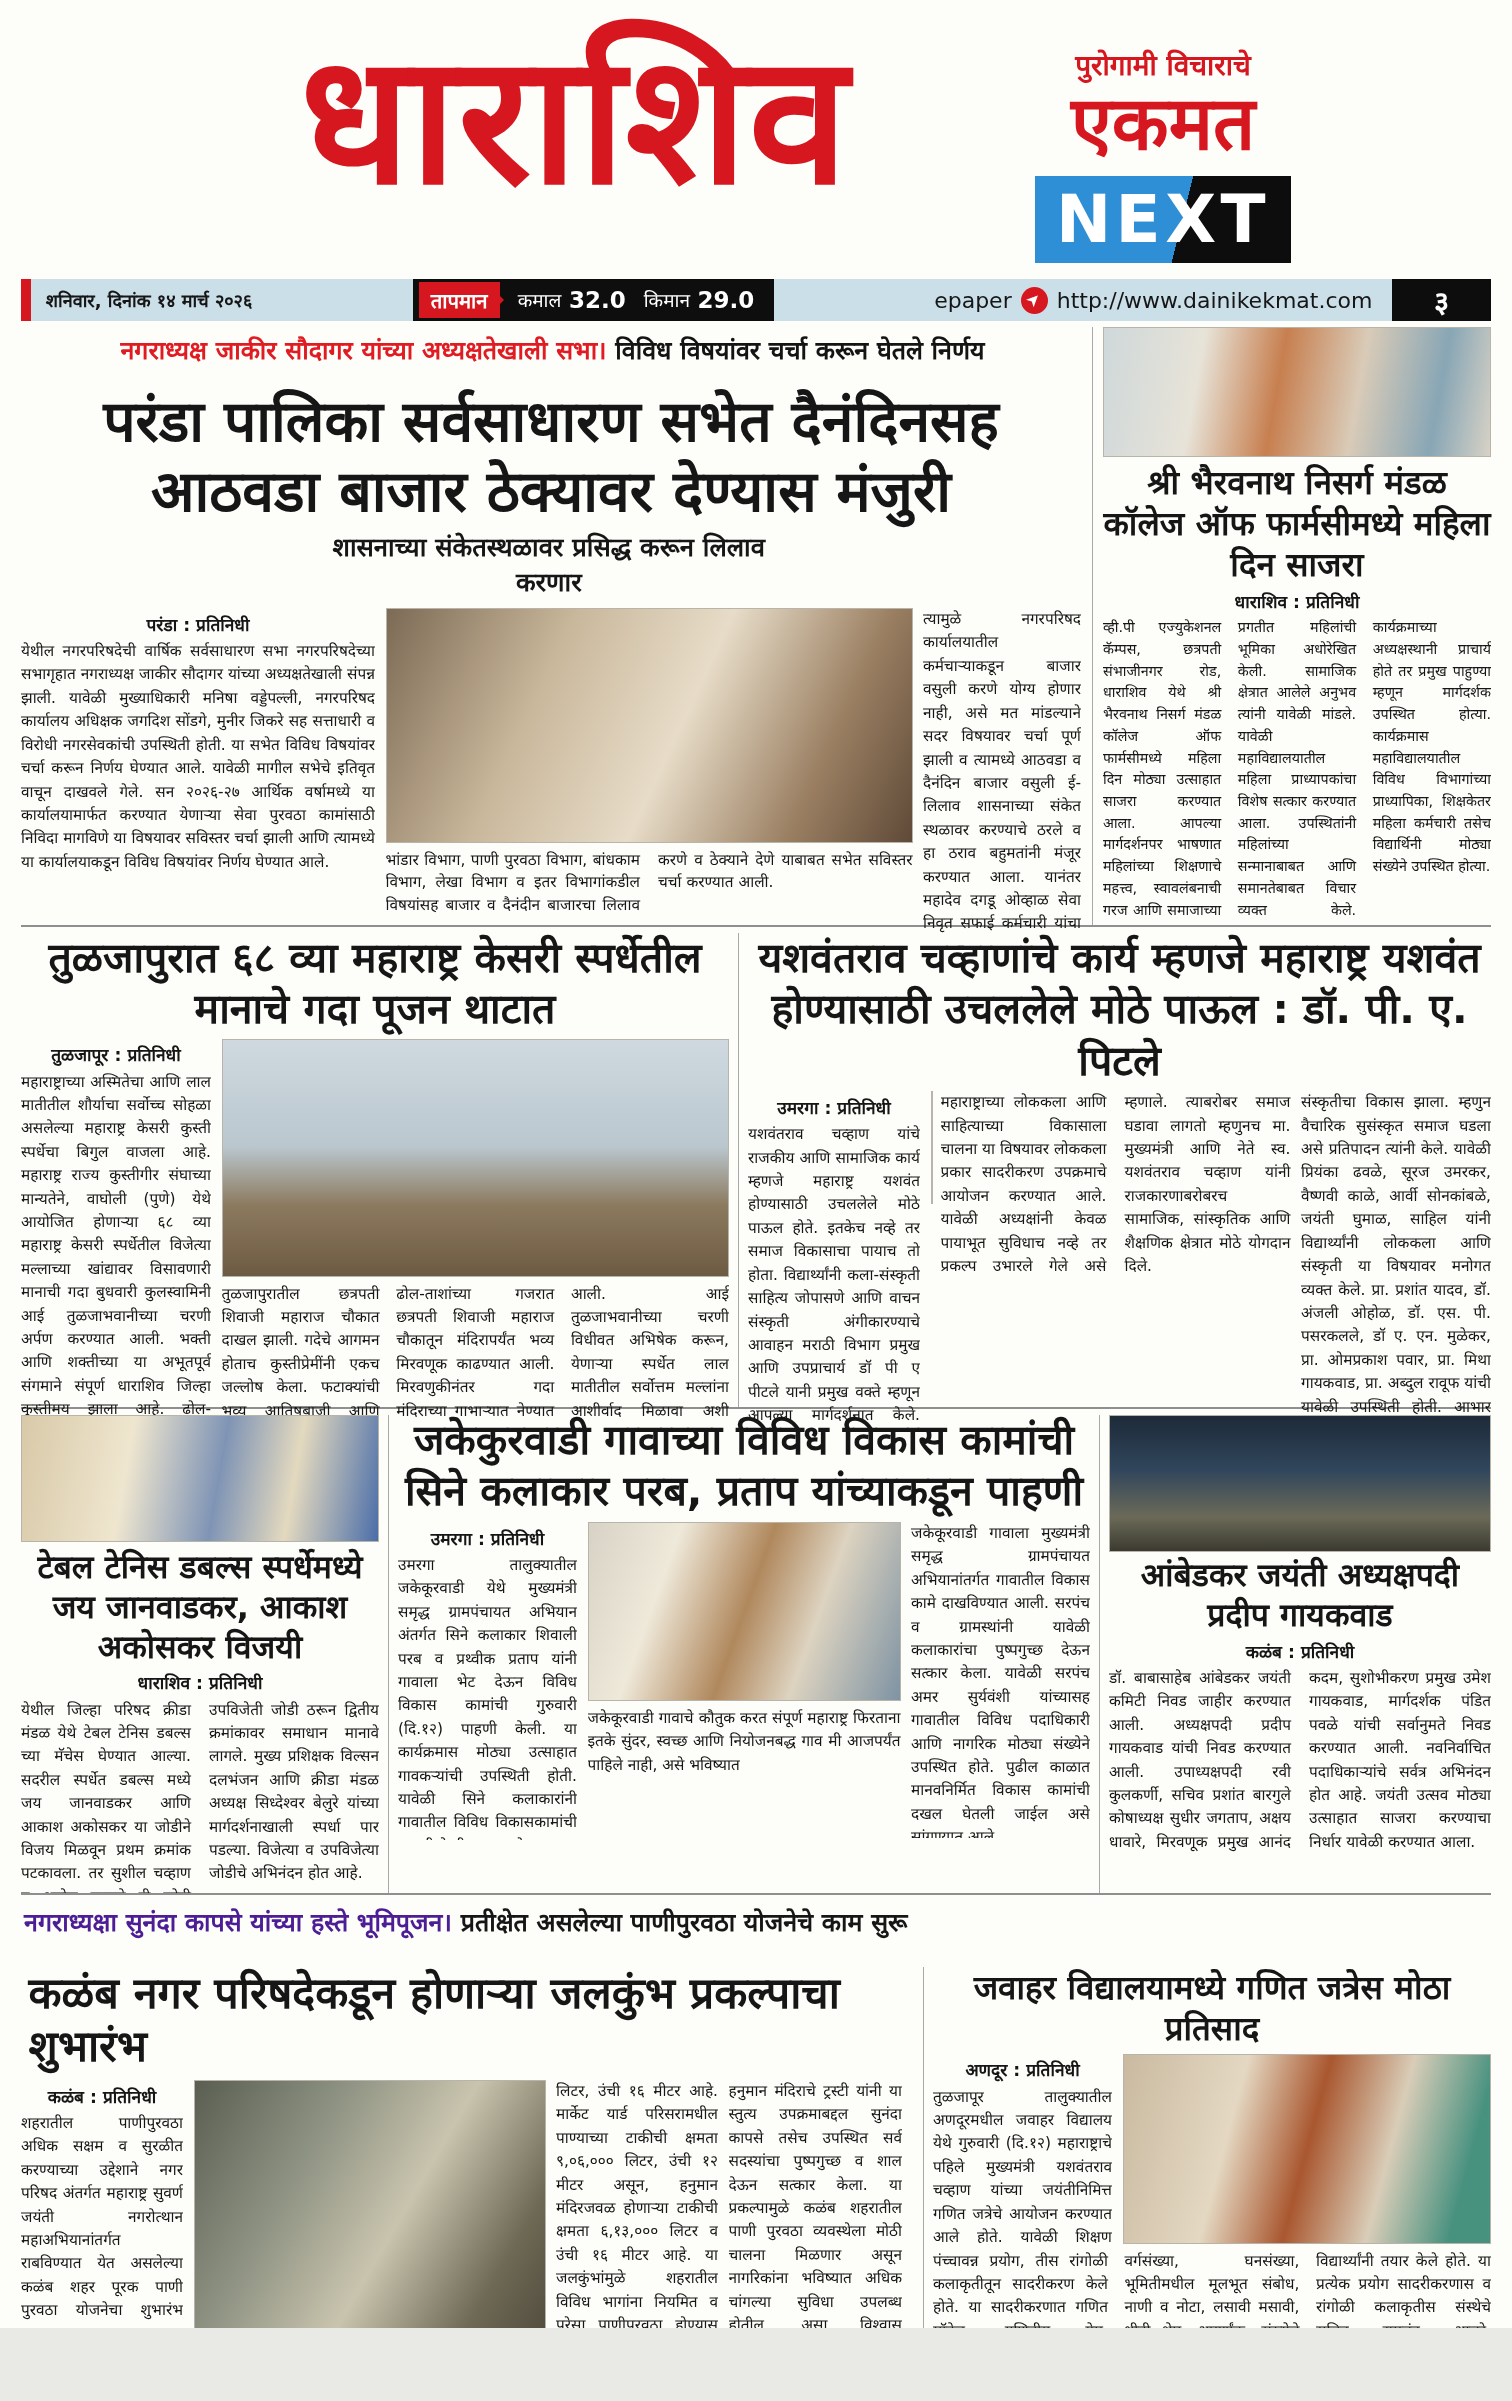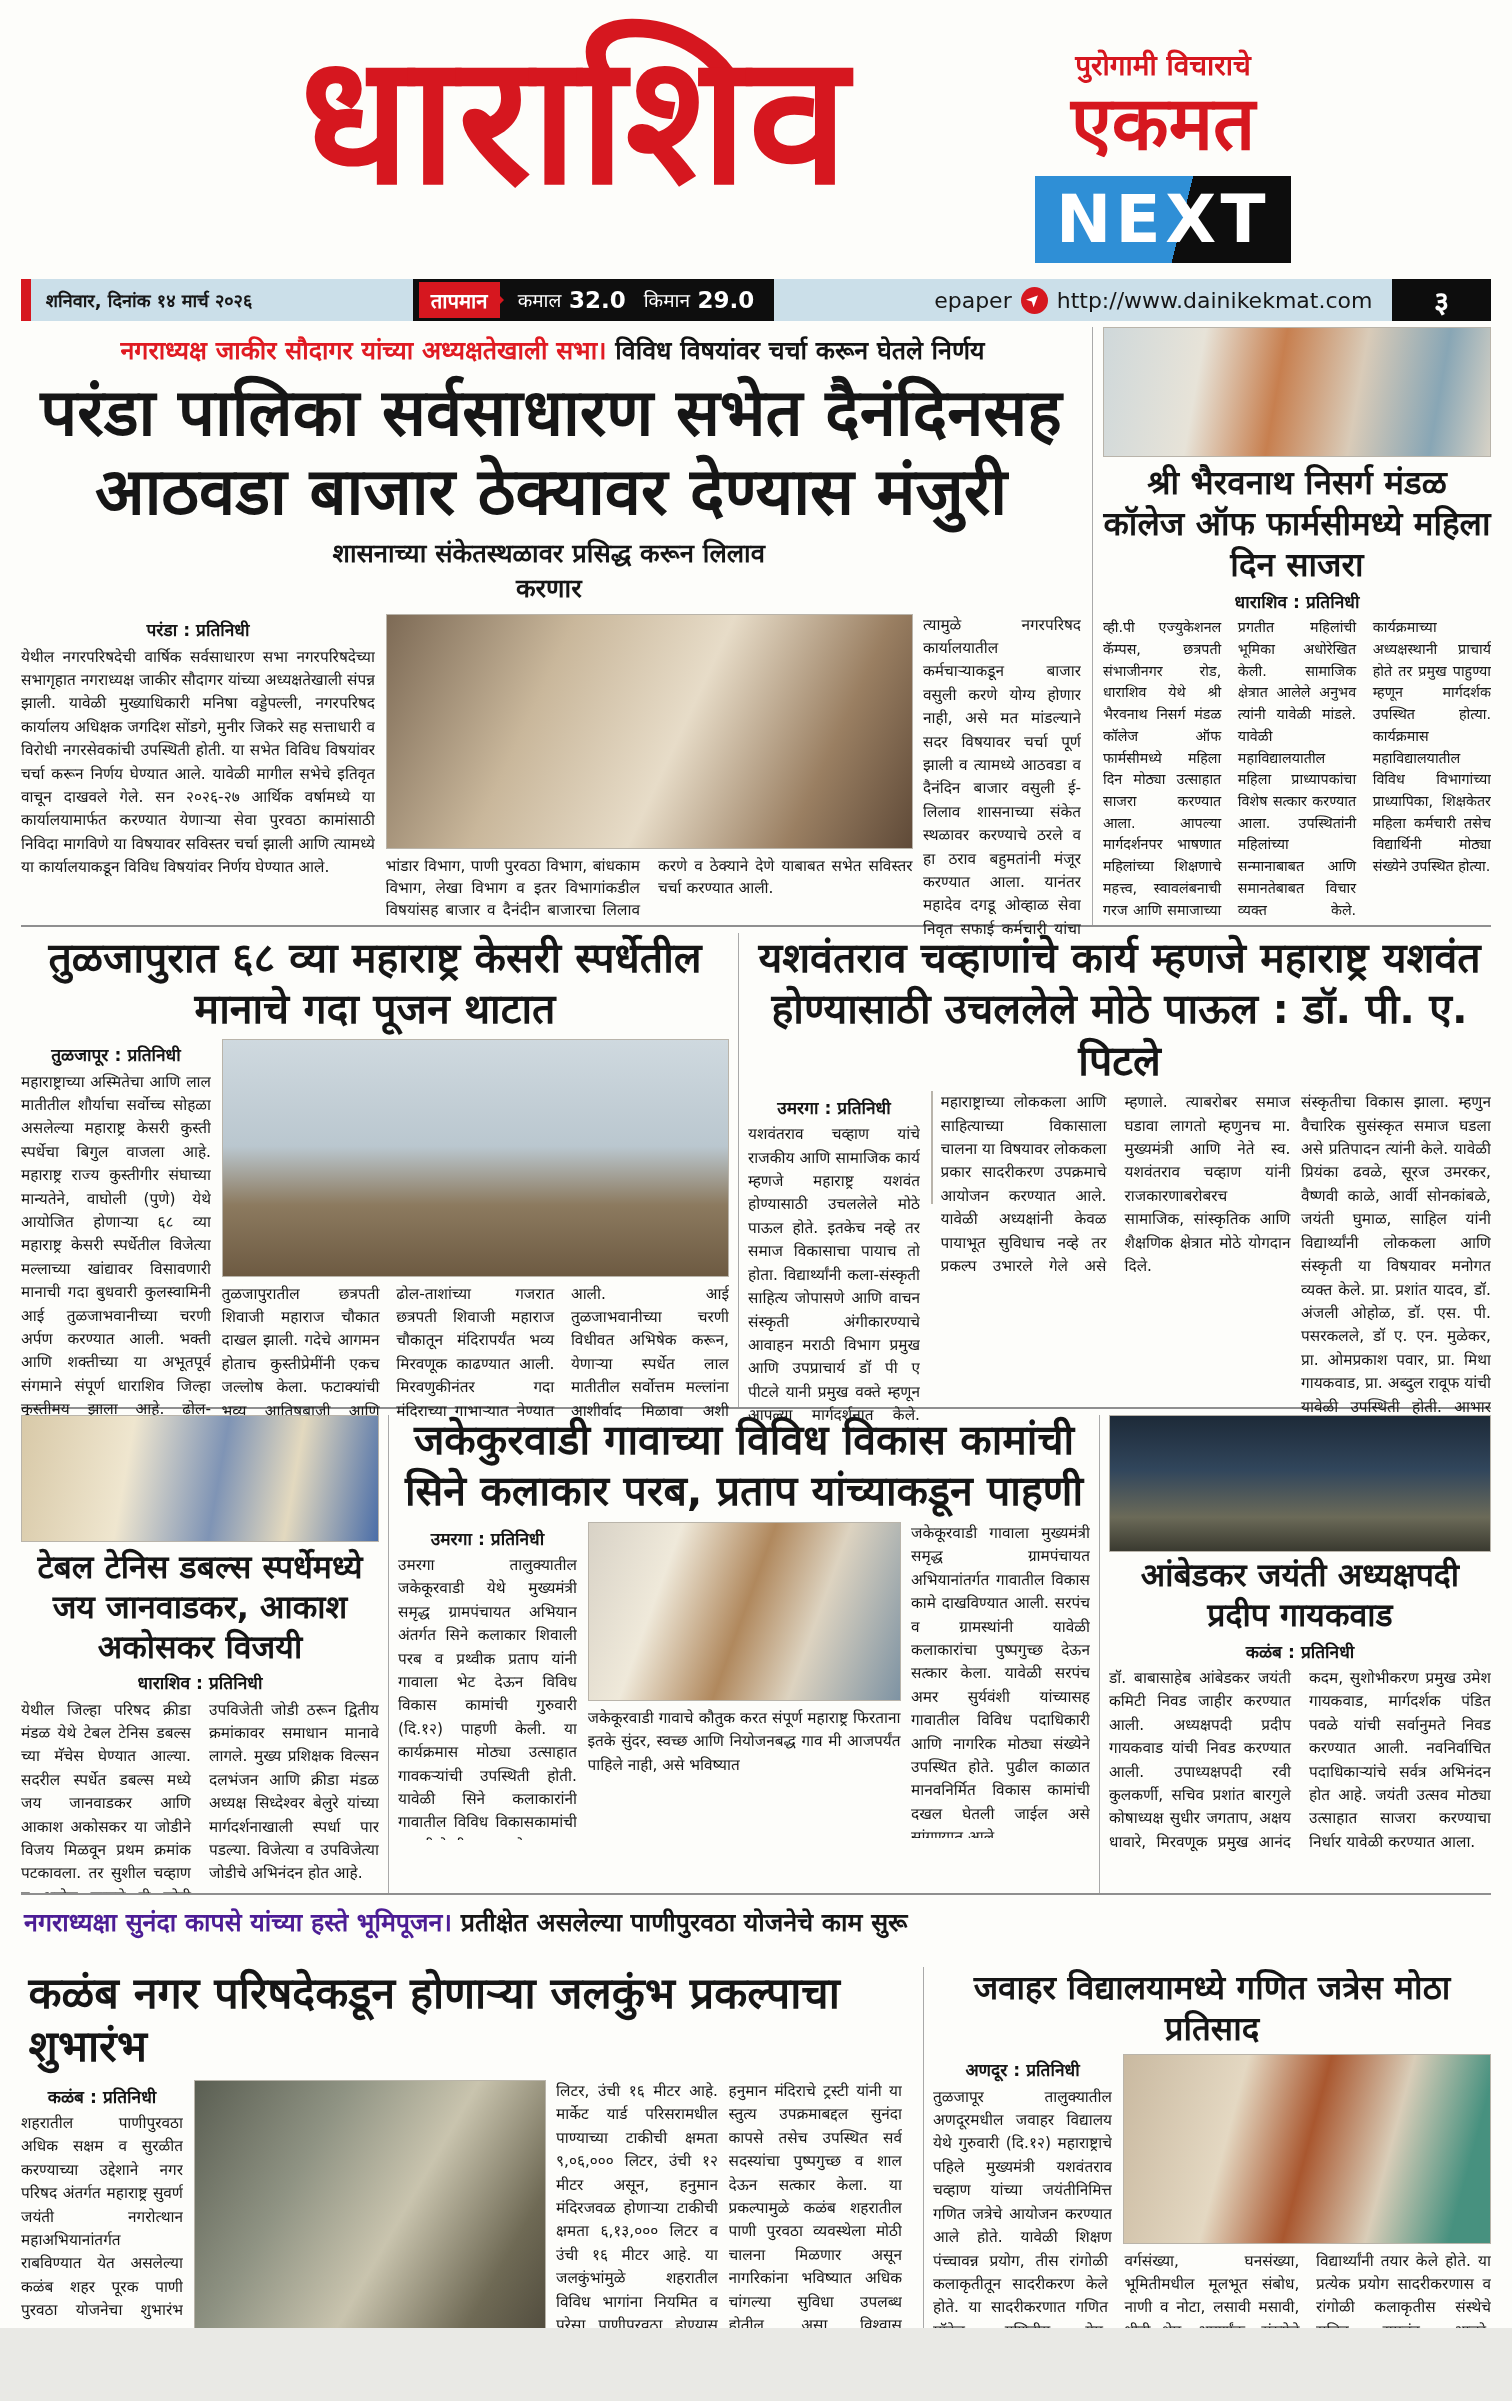--- a/index.html
+++ b/index.html
@@ -36,21 +36,21 @@
                  display:flex; align-items:center; justify-content:center; flex:none; }
   .epaper-icon span { transform:rotate(-45deg); font-size:16.6px; line-height:1; }
   .pagebox { background:#0d0d0d; color:#fff; font-size:29px; font-weight:bold; width:99px; height:42px;
              display:flex; align-items:center; justify-content:center; margin-left:19.6px; }
 
   
   .band { border-top:2.3px solid #8f8f8f; padding-top:6px; display:flex; }
   .kicker { font-size:25px; font-weight:bold; padding:4.5px 0 1.5px 3px; }
   .kicker .red { color:#e01b22; }
   .kicker .blk { color:#141414; }
-  h1.headline { font-size:65px; font-weight:bold; text-align:center; line-height:1.22; margin:6px 0 3px; }
+  h1.headline { font-size:57px; font-weight:bold; text-align:center; line-height:1.22; margin:20px 0 3px; }
   h2.headline { font-weight:bold; text-align:center; line-height:1.25; }
   h3.subhead { font-size:25.6px; font-weight:bold; text-align:center; }
   .dateline { font-weight:bold; font-size:17.3px; text-align:center; margin:4.5px 0; }
   .body-txt { font-size:15.4px; line-height:1.52; text-align:justify; overflow:hidden; }
   .cols2 { column-count:2; column-gap:18px; }
   .cols3 { column-count:3; column-gap:16.6px; }
   .photo { border:0.8px solid #b9b4aa; flex:none; }
   .caption { font-size:15.4px; line-height:1.45; text-align:justify; overflow:hidden; }
   .vdiv { border-left:1.5px solid #a9a9a9; }
   .row { display:flex; gap:10.5px; }

